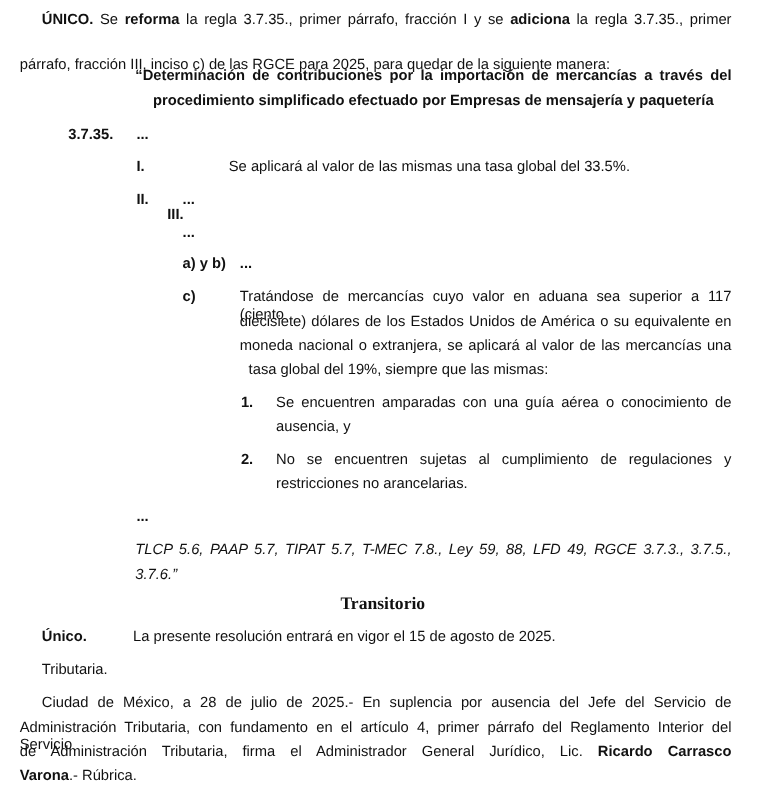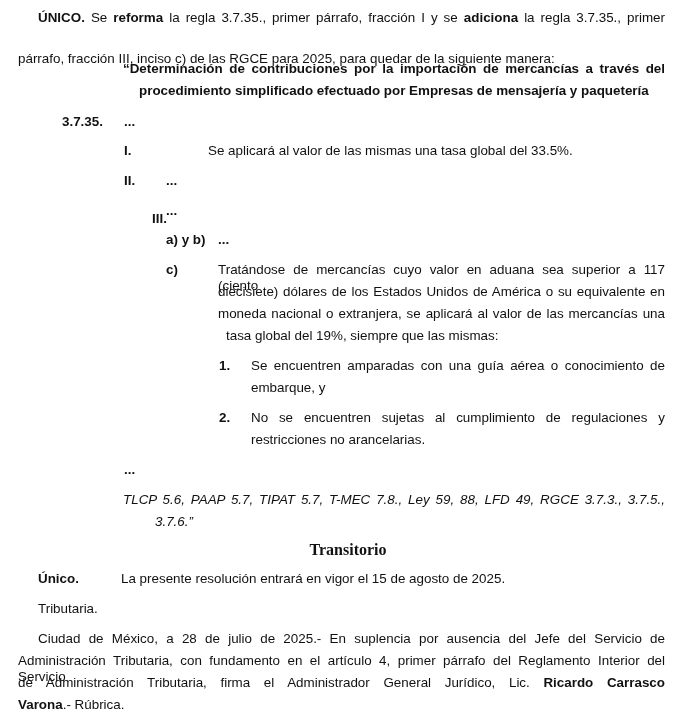--- a/index.html
+++ b/index.html
@@ -24,44 +24,44 @@
 
 <div class="abs" style="left:62px; top:114px;"><b>3.7.35.</b></div>
 <div class="abs" style="left:124px; top:114px;"><b>...</b></div>
 
 <div class="abs" style="left:124px; top:143px;"><b>I.</b></div>
 <div class="abs" style="left:166px; top:143px;margin-left:42px;">Se aplicará al valor de las mismas una tasa global del 33.5%.</div>
 
 <div class="abs" style="left:124px; top:173px;"><b>II.</b></div>
 <div class="abs" style="left:166px; top:173px;"><b>...</b></div>
 
-<div class="abs" style="left:124px; top:211px;padding-left:28px;"><b>III.</b></div>
+<div class="abs" style="left:124px; top:187px;padding-left:28px;"><b>III.</b></div>
 <div class="abs" style="left:166px; top:203px;"><b>...</b></div>
 
 <div class="abs" style="left:166px; top:232px;"><b>a) y b)</b></div>
 <div class="abs" style="left:218px; top:232px;"><b>...</b></div>
 
 <div class="abs" style="left:166px; top:262px;"><b>c)</b></div>
 <div class="abs just" style="left:218px; top:262px; width:447px;">Tratándose de mercancías cuyo valor en aduana sea superior a 117 (ciento</div>
 <div class="abs just" style="left:218px; top:284px; width:447px;">diecisiete) dólares de los Estados Unidos de América o su equivalente en</div>
 <div class="abs just" style="left:218px; top:306px; width:447px;">moneda nacional o extranjera, se aplicará al valor de las mercancías una</div>
 <div class="abs" style="left:226px; top:328px;">tasa global del 19%, siempre que las mismas:</div>
 
 <div class="abs" style="left:219px; top:358px;"><b>1.</b></div>
 <div class="abs just" style="left:251px; top:358px; width:414px;">Se encuentren amparadas con una guía aérea o conocimiento de</div>
-<div class="abs" style="left:251px; top:380px;">embarque, y</div>
+<div class="abs" style="left:251px; top:380px;">ausencia, y</div>
 
 <div class="abs" style="left:219px; top:410px;"><b>2.</b></div>
 <div class="abs just" style="left:251px; top:410px; width:414px;">No se encuentren sujetas al cumplimiento de regulaciones y</div>
 <div class="abs" style="left:251px; top:432px;">restricciones no arancelarias.</div>
 
 <div class="abs" style="left:124px; top:462px;"><b>...</b></div>
 
 <div class="abs just it" style="left:123px; top:492px; width:542px;">TLCP 5.6, PAAP 5.7, TIPAT 5.7, T-MEC 7.8., Ley 59, 88, LFD 49, RGCE 3.7.3., 3.7.5.,</div>
-<div class="abs it" style="left:123px; top:514px;margin-left:32px;">3.7.6.”</div>
+<div class="abs it" style="left:123px; top:514px;">3.7.6.”</div>
 
 <div class="abs serif" style="left:0; width:696px; text-align:center; top:542px;">Transitorio</div>
 <div class="abs" style="left:38px; top:571px;"><b>Único.</b></div>
 <div class="abs" style="left:121px; top:571px;">La presente resolución entrará en vigor el 15 de agosto de 2025.</div>
 
 <div class="abs" style="left:38px; top:601px;">Tributaria.</div>
 <div class="abs just" style="left:38px; top:631px; width:627px;">Ciudad de México, a 28 de julio de 2025.- En suplencia por ausencia del Jefe del Servicio de</div>
 <div class="abs just" style="left:18px; top:653px; width:647px;">Administración Tributaria, con fundamento en el artículo 4, primer párrafo del Reglamento Interior del Servicio</div>
 <div class="abs just" style="left:18px; top:675px; width:647px;"><span>de Administración Tributaria, firma el Administrador General Jurídico, Lic.</span> <b>Ricardo Carrasco</b></div>
 <div class="abs" style="left:18px; top:697px;"><b>Varona</b><span>.- Rúbrica.</span></div>

